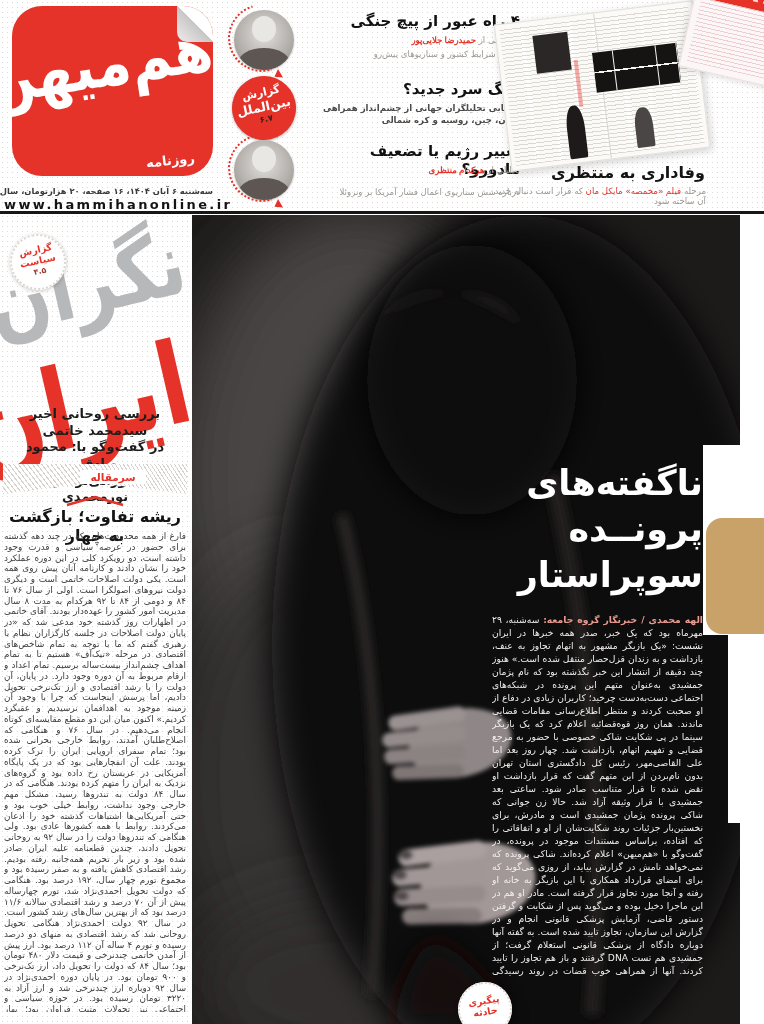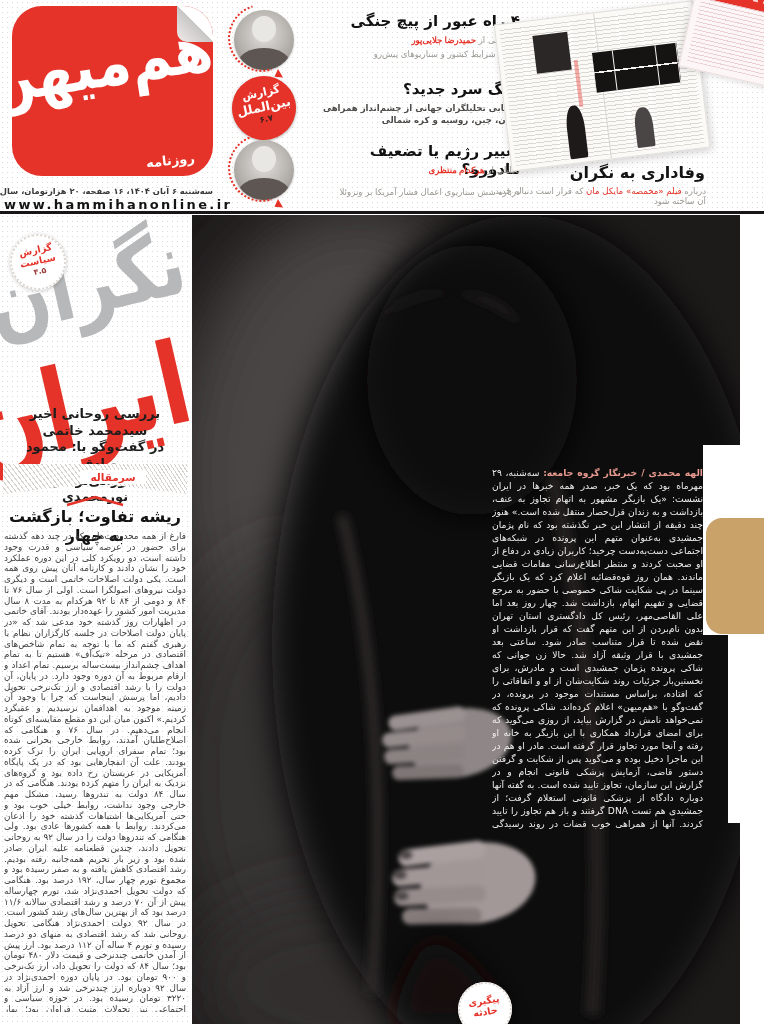--- a/index.html
+++ b/index.html
@@ -165,23 +165,23 @@
 
     <div id="promo-thumb" class="abs">
       <div class="texture"></div>
       <div class="gutter"></div>
       <div id="promo-photo-dark"></div>
       <div id="promo-strip"></div>
       <div id="promo-redbar"></div>
       <div id="promo-sil"></div>
       <div id="promo-man"></div>
     </div>
-    <div id="promo-caption-title" class="abs">وفاداری به نگران</div>
+    <div id="promo-caption-title" class="abs">وفاداری به منتظری</div>
     <div id="promo-caption-sub" class="abs">
-      <span>درباره</span>
+      <span>مرحله</span>
       <span class="red">فیلم «مخمصه» مایکل مان</span>
       <span>که قرار است دنباله جدید آن ساخته شود</span>
     </div>
 
     <div id="pink-frag" class="abs">
       <div class="texture"></div>
       <div id="pink-banner"></div>
     </div>
   </div>
 
@@ -262,20 +262,25 @@
       <span>سرمقاله</span>
     </div>
     <svg id="ed-chevron" class="abs" width="60" height="12" viewBox="0 0 60 12">
       <polyline points="2,10 30,2 58,10" fill="none" stroke="#e63329" stroke-width="2.6"></polyline>
     </svg>
     <div id="ed-title" class="abs">ریشه تفاوت؛ بازگشت به چهار</div>
     <div id="ed-body" class="abs">فارغ از همه محدودیت‌هایی که در چند دهه گذشته برای حضور در عرصه سیاسی و قدرت وجود داشته است، دو رویکرد کلی در این دوره عملکرد خود را نشان دادند و کارنامه آنان پیش روی همه است. یکی دولت اصلاحات خاتمی است و دیگری دولت نیروهای اصولگرا است. اولی از سال ۷۶ تا ۸۴ و دومی از ۸۴ تا ۹۲ هرکدام به مدت ۸ سال مدیریت امور کشور را عهده‌دار بودند. آقای خاتمی در اظهارات روز گذشته خود مدعی شد که «در پایان دولت اصلاحات در جلسه کارگزاران نظام با رهبری گفتم که ما با توجه به تمام شاخص‌های اقتصادی در مرحله «تیک‌آف» هستیم تا به تمام اهداف چشم‌انداز بیست‌ساله برسیم. تمام اعداد و ارقام مربوط به آن دوره وجود دارد. در پایان، آن دولت را با رشد اقتصادی و ارز تک‌نرخی تحویل دادیم، اما پرسش اینجاست که چرا با وجود آن زمینه موجود به اهدافمان نرسیدیم و عقبگرد کردیم.» اکنون میان این دو مقطع مقایسه‌ای کوتاه انجام می‌دهیم. در سال ۷۶ و هنگامی که اصلاح‌طلبان آمدند، روابط خارجی بحرانی شده بود؛ تمام سفرای اروپایی ایران را ترک کرده بودند. علت آن انفجارهایی بود که در یک پایگاه آمریکایی در عربستان رخ داده بود و گروه‌های نزدیک به ایران را متهم کرده بودند. هنگامی که در سال ۸۴ دولت به تندروها رسید، مشکل مهم خارجی وجود نداشت، روابط خیلی خوب بود و حتی آمریکایی‌ها اشتباهات گذشته خود را اذعان می‌کردند. روابط با همه کشورها عادی بود. ولی هنگامی که تندروها دولت را در سال ۹۲ به روحانی تحویل دادند، چندین قطعنامه علیه ایران صادر شده بود و زیر بار تحریم همه‌جانبه رفته بودیم. رشد اقتصادی کاهش یافته و به صفر رسیده بود و مجموع تورم چهار سال، ۱۹۲ درصد بود. هنگامی که دولت تحویل احمدی‌نژاد شد، تورم چهارساله پیش از آن ۷۰ درصد و رشد اقتصادی سالانه ۱۱/۶ درصد بود که از بهترین سال‌های رشد کشور است. در سال ۹۲ دولت احمدی‌نژاد هنگامی تحویل روحانی شد که رشد اقتصادی به منهای دو درصد رسیده و تورم ۴ ساله آن ۱۱۲ درصد بود. ارز پیش از آمدن خاتمی چندنرخی و قیمت دلار ۴۸۰ تومان بود؛ سال ۸۴ که دولت را تحویل داد، ارز تک‌نرخی و ۹۰۰ تومان بود. در پایان دوره احمدی‌نژاد در سال ۹۲ دوباره ارز چندنرخی شد و ارز آزاد به ۳۲۲۰ تومان رسیده بود. در حوزه سیاسی و اجتماعی نیز تحولات مثبت فراوان بود؛ بهار مطبوعات شکل گرفت و بهترین دوره فضای آزاد رسانه‌ای و سیاسی و اجتماعی و انتشار آزاد کتاب محصول همین دوره است. پاسخگویی دولت چنان بود که همه را منضبط می‌کرد و شاخص حاکمیت قانون به بالاترین حد خود رسیده بود. مقایسه دوره اصلاحات با قبل و بعدش در یک‌سر این مقاله نمی‌گنجد ولی ریشه این حد از تفاوت در کجاست؟ در بازگشت به مردم و احترام گذاشتن به آزادی، علم، عقلانیت، حاکمیت قانون؛ قانونی متناسب با خواست مردم، پرهیز از اقتدارگرایی پوچ، پرهیز از حذف دیگران، تاکید بر مشارکت عمومی و نخبگان و...</div>
   </div>
 
   <div id="story" class="abs">
+    <div id="story-headline">
+      <div>ناگفته‌های</div>
+      <div>پرونــده</div>
+      <div>سوپراستار</div>
+    </div>
     <p id="story-body"><span class="byline">الهه محمدی / خبرنگار گروه جامعه:</span> <span>سه‌شنبه، ۲۹ مهرماه بود که یک خبر، صدر همه خبرها در ایران نشست: «یک بازیگر مشهور به اتهام تجاوز به عنف، بازداشت و به زندان قزل‌حصار منتقل شده است.» هنوز چند دقیقه از انتشار این خبر نگذشته بود که نام پژمان جمشیدی به‌عنوان متهم این پرونده در شبکه‌های اجتماعی دست‌به‌دست چرخید؛ کاربران زیادی در دفاع از او صحبت کردند و منتظر اطلاع‌رسانی مقامات قضایی ماندند. همان روز قوه‌قضائیه اعلام کرد که یک بازیگر سینما در پی شکایت شاکی خصوصی با حضور به مرجع قضایی و تفهیم اتهام، بازداشت شد. چهار روز بعد اما علی القاصی‌مهر، رئیس کل دادگستری استان تهران بدون نام‌بردن از این متهم گفت که قرار بازداشت او نقض شده تا قرار متناسب صادر شود. ساعتی بعد جمشیدی با قرار وثیقه آزاد شد. حالا زن جوانی که شاکی پرونده پژمان جمشیدی است و مادرش، برای نخستین‌بار جزئیات روند شکایت‌شان از او و اتفاقاتی را که افتاده، براساس مستندات موجود در پرونده، در گفت‌وگو با «هم‌میهن» اعلام کرده‌اند. شاکی پرونده که نمی‌خواهد نامش در گزارش بیاید، از روزی می‌گوید که برای امضای قرارداد همکاری با این بازیگر به خانه او رفته و آنجا مورد تجاوز قرار گرفته است. مادر او هم در این ماجرا دخیل بوده و می‌گوید پس از شکایت و گرفتن دستور قاضی، آزمایش پزشکی قانونی انجام و در گزارش این سازمان، تجاوز تایید شده است. به گفته آنها دوباره دادگاه از پزشکی قانونی استعلام گرفت؛ از جمشیدی هم تست DNA گرفتند و باز هم تجاوز را تایید کردند. آنها از همراهی خوب قضات در روند رسیدگی می‌گویند و حالا منتظر صدور رای هستند. زن جوان شاکی می‌گوید بارها از سمت پژمان جمشیدی پیشنهاد ۵۰ میلیارد تومانی داده شده تا از شکایت صرف‌نظر کند، اما قبول نکرده است.</span> </p>
   </div>
 
   <div id="incident-badge" class="stamp abs">
     <div>پیگیری</div>
     <div>حادثه</div>
   </div>
 
 </div>
 

